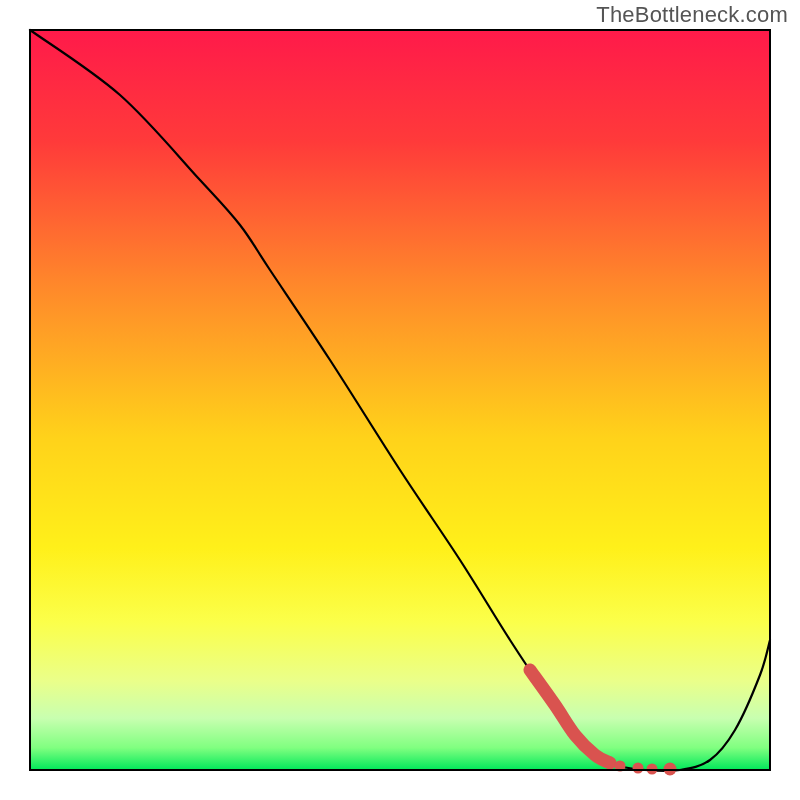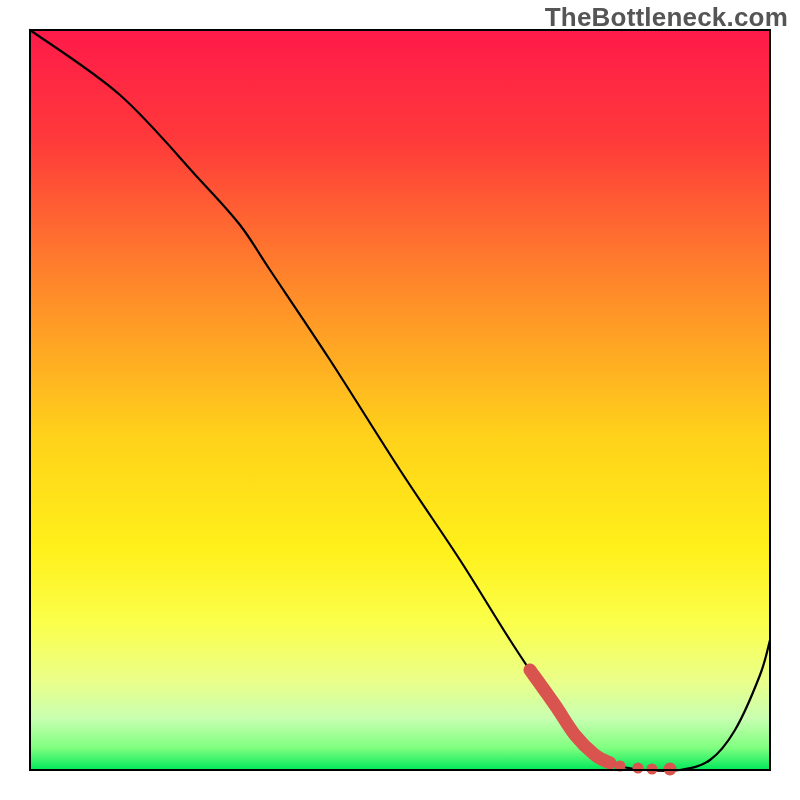--- a/index.html
+++ b/index.html
@@ -12,22 +12,22 @@
   }
   .chart-container {
     position: relative;
     width: 800px;
     height: 800px;
   }
   .watermark {
     position: absolute;
     top: 2px;
     right: 12px;
-    font-size: 26px;
-    font-weight: 700;
+    font-size: 22px;
+    font-weight: 400;
     color: #555555;
     z-index: 10;
     letter-spacing: 0.2px;
   }
   svg {
     display: block;
   }
 </style>
 </head>
 <body>

